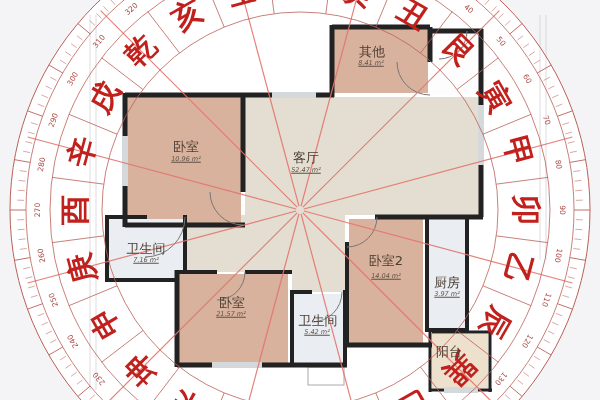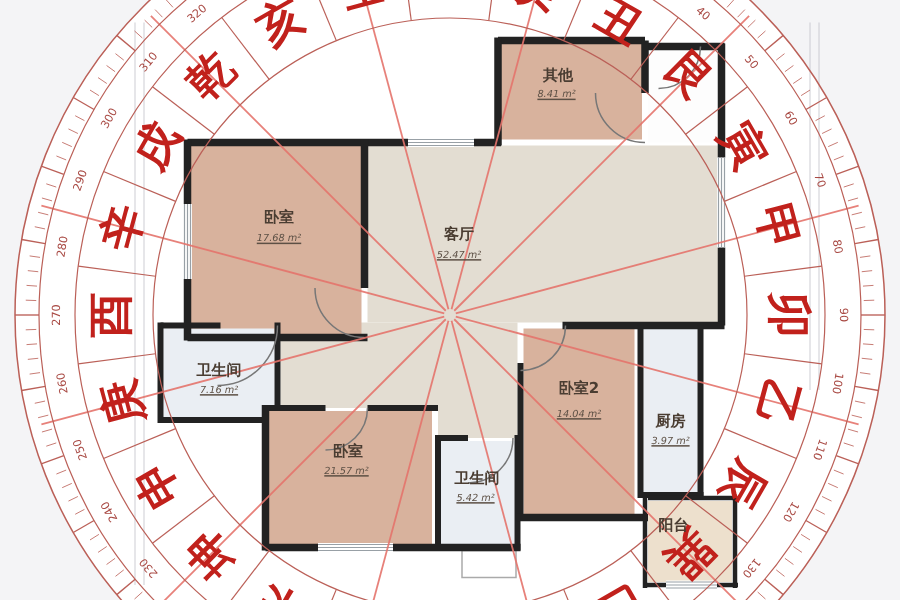--- a/index.html
+++ b/index.html
@@ -3,21 +3,21 @@
 <meta charset="utf-8">
 <style>
   html,body{margin:0;padding:0;background:#eef0f2;}
   #stage{
     position:relative;width:600px;height:400px;overflow:hidden;
     background:#f4f4f6;font-family:"DejaVu Sans",sans-serif;
   }
   #scene{position:absolute;left:0;top:0;}
   .room-label{
     position:absolute;transform:translate(-50%,-50%);
-    font-size:10px;font-weight:700;color:#4a3d32;white-space:nowrap;line-height:1;
+    font-size:13px;font-weight:400;color:#4a3d32;white-space:nowrap;line-height:1;
   }
   .room-area{
     position:absolute;transform:translate(-50%,-50%);
     font-size:6.5px;font-style:italic;color:#5d5045;white-space:nowrap;line-height:1;text-decoration:underline;
   }
   .l0{left:186px;top:146px}.a0{left:186px;top:159px}
   .l1{left:306px;top:157px}.a1{left:306px;top:170px}
   .l2{left:372px;top:51px}.a2{left:371px;top:63px}
   .l3{left:146px;top:248px}.a3{left:146px;top:260px}
   .l4{left:232px;top:302px}.a4{left:231px;top:314px}
@@ -398,21 +398,21 @@
         <text x="0" y="0" transform="translate(83.63261491124871,152.02453389703527) rotate(285)" text-anchor="middle" dominant-baseline="middle" font-size="30" font-weight="bold" fill="#c1211c">辛</text>
         <text x="0" y="0" transform="translate(106.01030955228575,97.99999999999997) rotate(300)" text-anchor="middle" dominant-baseline="middle" font-size="30" font-weight="bold" fill="#c1211c">戌</text>
         <text x="0" y="0" transform="translate(141.60808101421333,51.60808101421338) rotate(315)" text-anchor="middle" dominant-baseline="middle" font-size="30" font-weight="bold" fill="#c1211c">乾</text>
         <text x="0" y="0" transform="translate(187.9999999999999,16.010309552285804) rotate(330)" text-anchor="middle" dominant-baseline="middle" font-size="30" font-weight="bold" fill="#c1211c">亥</text>
         <text x="0" y="0" transform="translate(242.02453389703538,-6.367385088751291) rotate(345)" text-anchor="middle" dominant-baseline="middle" font-size="30" font-weight="bold" fill="#c1211c">壬</text>
       </g>
     </svg>
 
   <div>
     <div class="room-label l0">卧室</div>
-    <div class="room-area  a0">17.68 m²</div>
+    <div class="room-area  a0">10.96 m²</div>
     <div class="room-label l1">客厅</div>
     <div class="room-area  a1">52.47 m²</div>
     <div class="room-label l2">其他</div>
     <div class="room-area  a2">8.41 m²</div>
     <div class="room-label l3">卫生间</div>
     <div class="room-area  a3">7.16 m²</div>
     <div class="room-label l4">卧室</div>
     <div class="room-area  a4">21.57 m²</div>
     <div class="room-label l5">卫生间</div>
     <div class="room-area  a5">5.42 m²</div>

